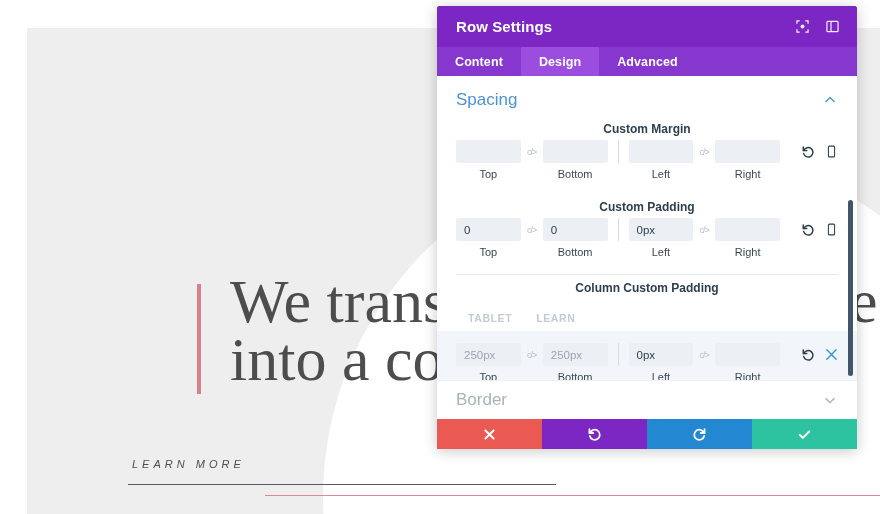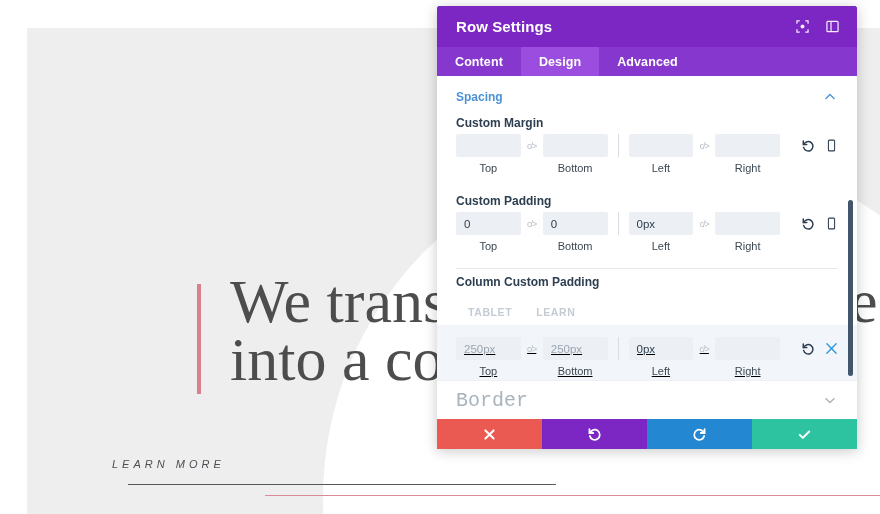--- a/index.html
+++ b/index.html
@@ -32,21 +32,21 @@
     background:#d8808f;
   }
   .headline{
     position:absolute;left:230px;top:272px;width:760px;
     font-family:"Liberation Serif", serif;
     font-size:62px;line-height:58px;color:#4d4d4d;
     white-space:nowrap;font-weight:400;
   }
   .headline .l2{display:block;}
   .learn-more{
-    position:absolute;left:112px;top:458px;
+    position:absolute;left:132px;top:458px;
     font-size:11px;letter-spacing:4px;font-style:italic;color:#4b5055;
     font-weight:400;white-space:nowrap;
   }
   .rule-dark{
     position:absolute;left:128px;top:484px;width:428px;height:1px;
     background:#55595e;
   }
   .rule-pink{
     position:absolute;left:265px;top:495px;width:615px;height:1px;
     background:#d98a96;
@@ -89,28 +89,29 @@
 
   .panel-body{
     flex:1 1 auto;position:relative;overflow:hidden;background:#ffffff;
   }
 
   .section-head{
     display:flex;align-items:center;
     padding:14px 20px 6px 19px;
   }
   .section-title{
-    color:#4c93d6;font-size:12px;font-weight:700;flex:1;
+    color:#4c93d6;font-size:17px;font-weight:400;flex:1;
   }
   .chev{width:14px;height:14px;display:block;}
 
   .field-group{padding:0 19px;}
   .group-label{
     font-size:12px;font-weight:bold;color:#2c3e50;
     margin:6px 0 4px 0;
+    text-align:center;
   }
 
   .quad-row{display:flex;align-items:flex-start;}
   .quad-half{display:flex;align-items:flex-start;flex:1 1 0;min-width:0;}
   .quad-sep{
     width:1px;align-self:stretch;background:#d7dde3;
     margin:0 10px;height:23px;
   }
   .fld{flex:1 1 0;min-width:0;}
   .fld input{
@@ -140,29 +141,29 @@
 
   .divider{height:1px;background:#e4e9ee;margin:16px 19px 0 19px;}
 
   .respbar{display:flex;margin:10px 0 0 0;padding:0 19px;}
   .respbar .rtab{
     font-size:10.5px;font-weight:bold;letter-spacing:.6px;
     padding:7px 12px;cursor:pointer;color:#c3ccd4;
   }
   .respbar .rtab.active{color:#2f96d8;background:#f2f6fa;}
 
-  .hl-row{background:#f2f6fa;padding:12px 19px 10px 19px;text-decoration:underline;}
+  .hl-row{background:#f2f6fa;padding:12px 19px 10px 19px;}
 
   .border-row{
     position:absolute;left:0;right:0;bottom:0;
     display:flex;align-items:center;
     padding:0 20px 0 19px;height:38px;
     border-top:1px solid #eef1f4;background:#fff;
   }
-  .border-title{flex:1;font-size:20px;color:#a9b3bc;font-family:Liberation Mono, monospace;}
+  .border-title{flex:1;font-size:17px;color:#a9b3bc;}
 
   .footer{
     height:30px;display:flex;flex:0 0 auto;
   }
   .fbtn{
     flex:1 1 0;display:flex;align-items:center;justify-content:center;
     cursor:pointer;
   }
   .fbtn svg{display:block;}
 

